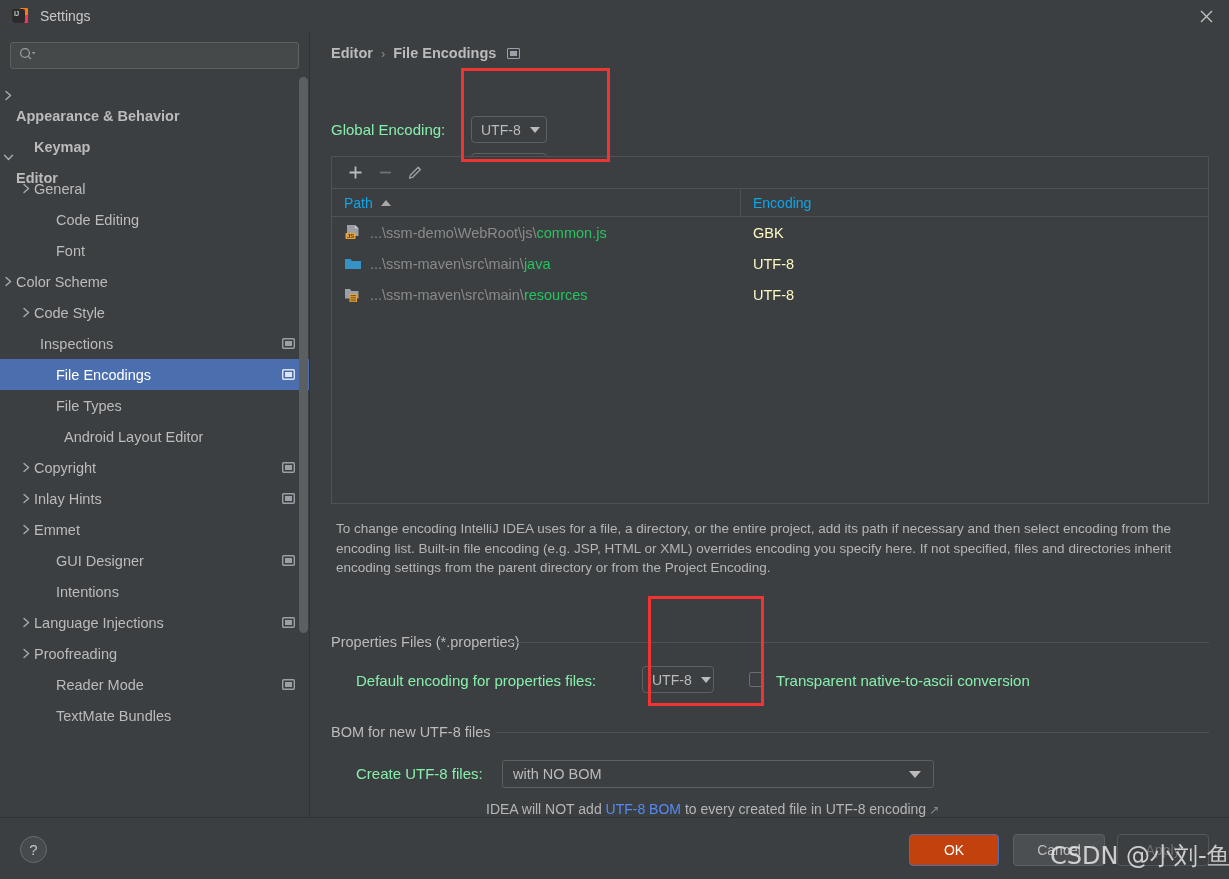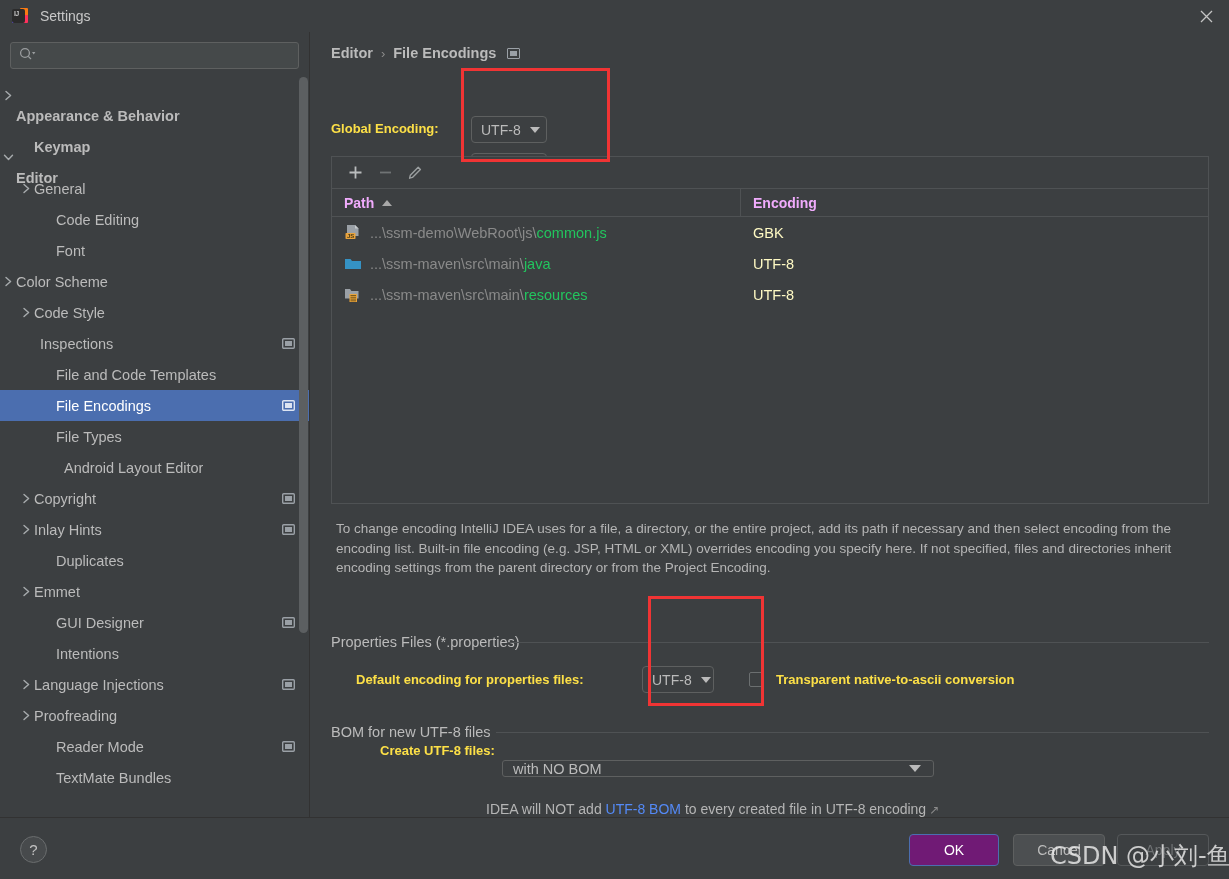--- a/index.html
+++ b/index.html
@@ -87,21 +87,21 @@
   .breadcrumb .sep { margin: 0 8px; color: #8c8c8c; font-weight: normal; font-size: 13px;}
   .mini-ico {
     width: 13px; height: 11px; border: 1.6px solid #9aa0a6; border-radius: 1px;
     display: inline-block; position: relative; margin-left: 11px;
   }
   .mini-ico::after {
     content:''; position: absolute; left: 2px; top: 2px; right: 2px; bottom: 2px;
     background: #9aa0a6;
   }
 
-  .row-lbl { position: absolute; font-size: 13px; color: #fde047; font-weight: bold; }
+  .row-lbl { position: absolute; font-size: 15px; color: #86efac; }
 
   .combo {
     position: absolute; height: 27px;
     background: #3c3f41; border: 1px solid #5e6060; border-radius: 4px;
     display: flex; align-items: center; padding: 0 9px;
     font-size: 14px; color: #bbbbbb; cursor: pointer;
   }
   .combo .cval { white-space: nowrap; }
   .combo .carrow {
     margin-left: 9px; width: 0; height: 0;
@@ -118,21 +118,21 @@
     height: 32px; display: flex; align-items: center; padding-left: 8px;
     border-bottom: 1px solid #4f5254; background: #3c3f41;
   }
   .tb-btn {
     width: 30px; height: 26px; display: flex; align-items: center; justify-content: center;
     cursor: pointer;
   }
   .tbl-head {
     height: 28px; display: flex; align-items: center;
     border-bottom: 1px solid #4f5254; background: #3c3f41;
-    font-size: 14px; color: #f0abfc; font-weight: bold;
+    font-size: 14px; color: #0ea5e9;
   }
   .th-path { width: 409px; padding-left: 12px; display: flex; align-items: center; height: 28px; border-right: 1px solid #4f5254;}
   .th-enc { padding-left: 12px; display: flex; align-items: center; height: 28px;}
   .sort-tri {
     margin-left: 8px; width: 0; height: 0;
     border-left: 5px solid transparent; border-right: 5px solid transparent;
     border-bottom: 6px solid #a8a8a8;
   }
   .tbl-row { height: 31px; display: flex; align-items: center; font-size: 14.5px; }
   .td-path { width: 409px; display: flex; align-items: center; padding-left: 12px; }
@@ -150,21 +150,21 @@
     position: absolute; height: 1px; background: #4f5254;
   }
   .group-title { position: absolute; font-size: 14.5px; color: #bbbbbb; }
 
   .checkbox {
     position: absolute; width: 15px; height: 15px;
     border: 1px solid #6b6f70; border-radius: 2px; background: #3c3f41; cursor: pointer;
   }
 
   .wide-combo {
-    position: absolute; height: 17px; background: #3c3f41;
+    position: absolute; height: 28px; background: #3c3f41;
     border: 1px solid #5e6060; border-radius: 3px;
     display: flex; align-items: center; padding: 0 10px;
     font-size: 14.5px; color: #bbbbbb; cursor: pointer;
   }
   .wide-combo .warrow {
     position: absolute; right: 12px;
     width: 0; height: 0;
     border-left: 6px solid transparent; border-right: 6px solid transparent;
     border-top: 7px solid #bbbbbb;
   }
@@ -185,21 +185,21 @@
     position: absolute; left: 20px; top: 836px; width: 27px; height: 27px;
     border-radius: 50%; border: 1px solid #6a6d6e; background: #474a4c;
     display: flex; align-items: center; justify-content: center;
     color: #c2c2c2; font-size: 15px; cursor: pointer;
   }
   .btn {
     position: absolute; height: 32px; border-radius: 4px;
     display: flex; align-items: center; justify-content: center;
     font-size: 14px; cursor: pointer;
   }
-  .btn-ok { background: #701a75; color: #ffffff; border: 1px solid #4b6eaf; }
+  .btn-ok { background: #c2410c; color: #ffffff; border: 1px solid #4b6eaf; }
   .btn-cancel { background: #4c4f51; color: #bbbbbb; border: 1px solid #5e6060; }
   .btn-apply { background: #3c3f41; color: #6f7274; border: 1px solid #55585a; }
 
   .watermark {
     position: absolute; left: 1050px; top: 840px;
     font-size: 24px; color: rgba(236,236,236,0.82);
     white-space: nowrap; pointer-events: none;
     font-family: "DejaVu Sans", sans-serif;
   }
 </style>
@@ -290,24 +290,20 @@
           <span class="lbl">Code Style</span>
         </div>
         <div class="tree-item" style="padding-left: 24px;">
           <span class="arrow"></span>
           <span class="lbl">Inspections</span>
           <span class="badge"><svg width="13" height="11" viewBox="0 0 13 11">
               <rect x="0.7" y="0.7" width="11.6" height="9.6" rx="1" fill="none" stroke="#9aa0a6" stroke-width="1.4"></rect>
               <rect x="3" y="3" width="7" height="5" fill="#9aa0a6"></rect>
             </svg></span>
         </div>
-        <div class="tree-item" style="padding-left: 40px;">
-          <span class="arrow"></span>
-          <span class="lbl">File and Code Templates</span>
-        </div>
         <div class="tree-item selected" style="padding-left: 40px;">
           <span class="arrow"></span>
           <span class="lbl">File Encodings</span>
           <span class="badge"><svg width="13" height="11" viewBox="0 0 13 11">
               <rect x="0.7" y="0.7" width="11.6" height="9.6" rx="1" fill="none" stroke="#dce4f2" stroke-width="1.4"></rect>
               <rect x="3" y="3" width="7" height="5" fill="#dce4f2"></rect>
             </svg></span>
         </div>
         <div class="tree-item" style="padding-left: 40px;">
           <span class="arrow"></span>
@@ -333,24 +329,20 @@
           <span class="arrow">
             <svg width="9" height="11" viewBox="0 0 9 11">
               <path d="M2 1.5 L6.6 5.5 L2 9.5" stroke="#a7abad" stroke-width="1.4" fill="none" stroke-linecap="round" stroke-linejoin="round"></path>
             </svg>
           </span>
           <span class="lbl">Inlay Hints</span>
           <span class="badge"><svg width="13" height="11" viewBox="0 0 13 11">
               <rect x="0.7" y="0.7" width="11.6" height="9.6" rx="1" fill="none" stroke="#9aa0a6" stroke-width="1.4"></rect>
               <rect x="3" y="3" width="7" height="5" fill="#9aa0a6"></rect>
             </svg></span>
-        </div>
-        <div class="tree-item" style="padding-left: 40px;">
-          <span class="arrow"></span>
-          <span class="lbl">Duplicates</span>
         </div>
         <div class="tree-item" style="padding-left: 18px;">
           <span class="arrow">
             <svg width="9" height="11" viewBox="0 0 9 11">
               <path d="M2 1.5 L6.6 5.5 L2 9.5" stroke="#a7abad" stroke-width="1.4" fill="none" stroke-linecap="round" stroke-linejoin="round"></path>
             </svg>
           </span>
           <span class="lbl">Emmet</span>
         </div>
         <div class="tree-item" style="padding-left: 40px;">
@@ -497,21 +489,21 @@
     <div class="combo" style="left:331px; top:634px; width:72px;">
       <span class="cval">UTF-8</span>
       <span class="carrow"></span>
     </div>
     <div class="checkbox" style="left:438px; top:640px;"></div>
     <div class="row-lbl" style="left:465px; top:640px;">Transparent native-to-ascii conversion</div>
 
     <div class="group-title" style="left:20px; top:692px;">BOM for new UTF-8 files</div>
     <div class="group-line" style="left:185px; top:700px; width:713px;"></div>
 
-    <div class="row-lbl" style="left:45px; top:711px;margin-left:24px;">Create UTF-8 files:</div>
+    <div class="row-lbl" style="left:45px; top:733px;">Create UTF-8 files:</div>
     <div class="wide-combo" style="left:191px; top:728px; width:432px;">
       <span>with NO BOM</span>
       <span class="warrow"></span>
     </div>
 
     <div class="hint" style="left:175px; top:769px;">
       <span>IDEA will NOT add </span><a href="#">UTF-8 BOM</a><span> to every created file in UTF-8 encoding</span><span class="ext-arrow">↗</span>
     </div>
   </div>
 

